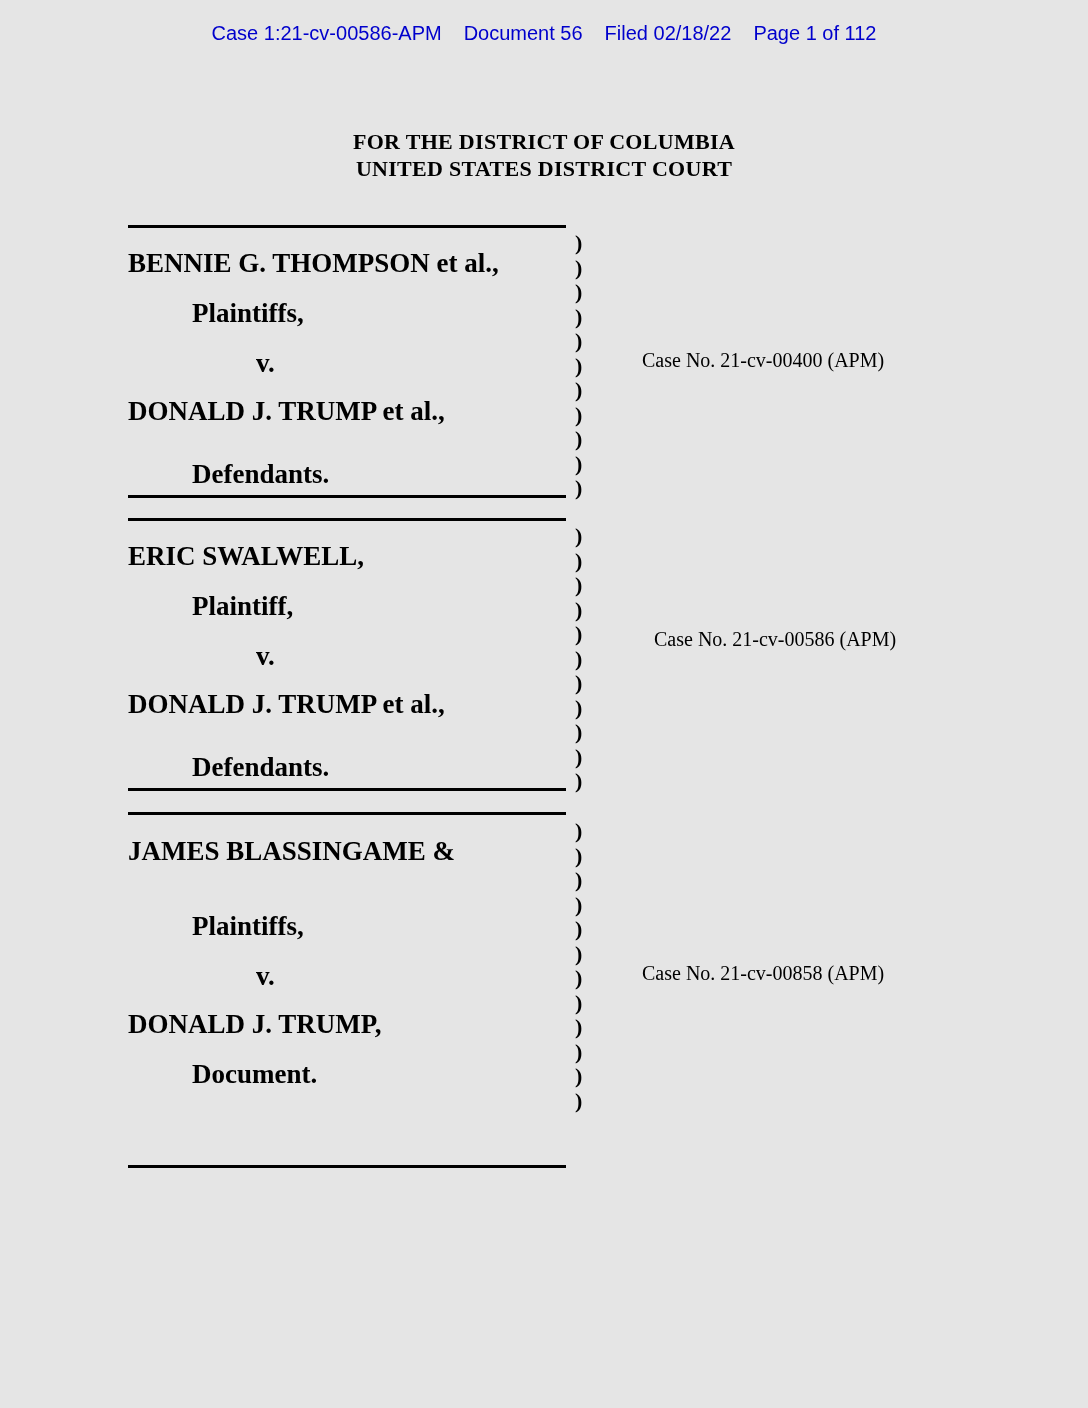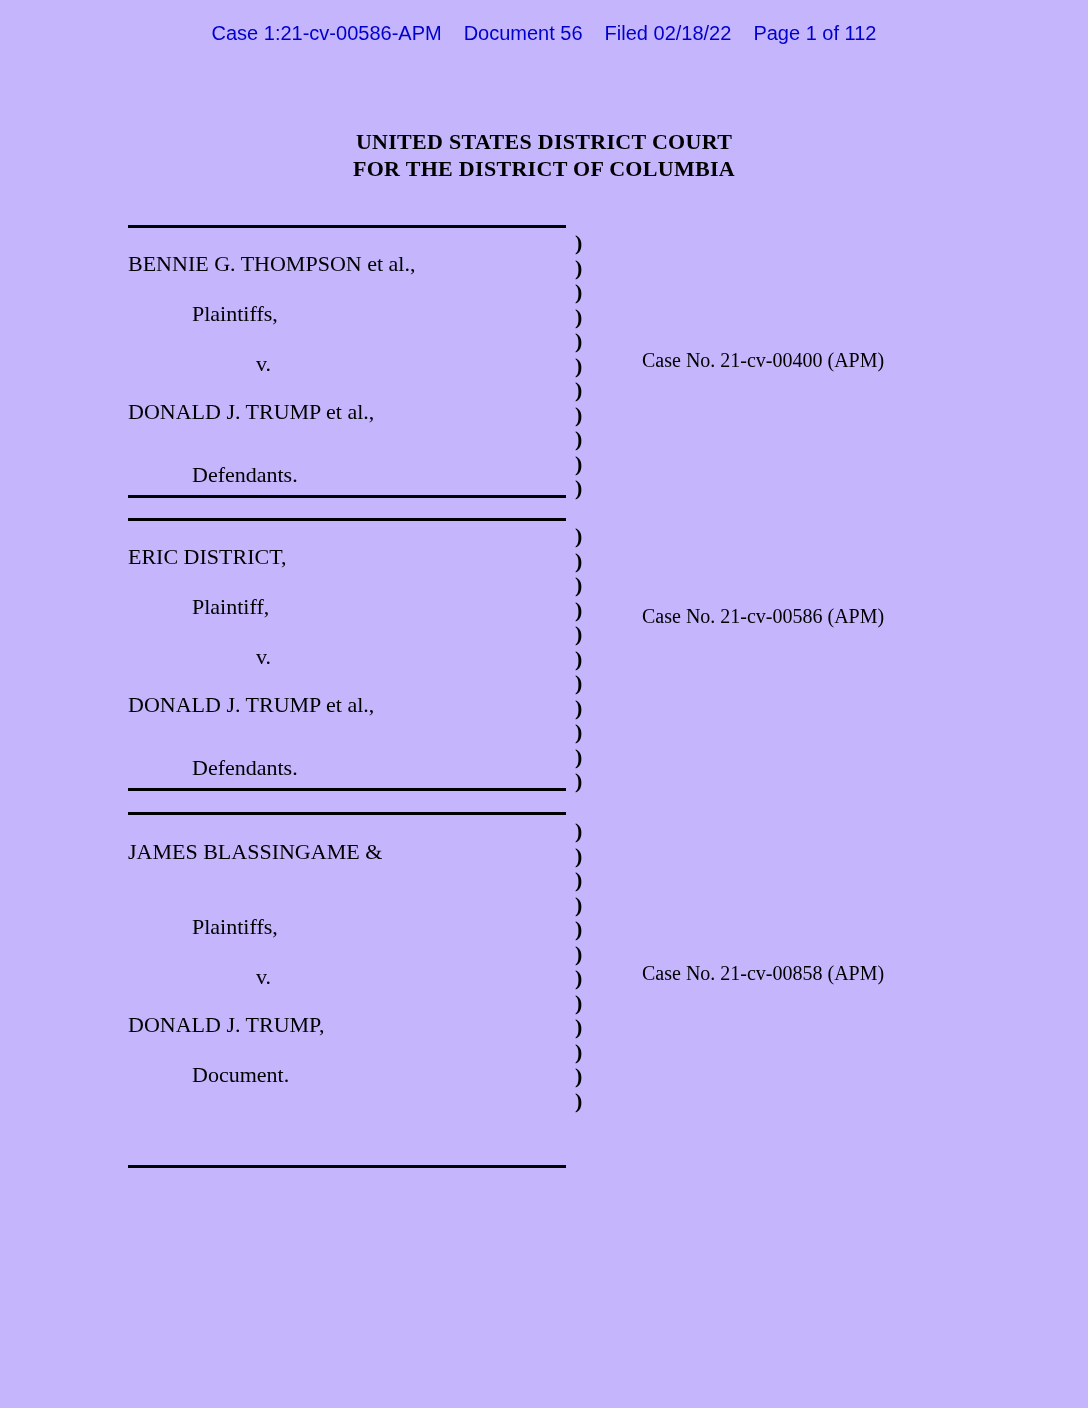--- a/index.html
+++ b/index.html
@@ -4,21 +4,21 @@
 <style>
   html, body {
     margin: 0;
     padding: 0;
     background: #ffffff;
   }
   .page {
     position: relative;
     width: 1088px;
     height: 1408px;
-    background: #c4b5fd;
+    background: #e5e5e5;
     overflow: hidden;
     font-family: "Liberation Serif", "DejaVu Serif", serif;
     color: #000000;
   }
   
   .doc-header {
     position: absolute;
     top: 21px;
     left: 0;
     right: 0;
@@ -52,22 +52,22 @@
     border-bottom: 3px solid #000;
     box-sizing: border-box;
   }
   #case-block-1 { top: 225px; height: 273px; }
   #case-block-2 { top: 518px; height: 273px; }
   #case-block-3 { top: 812px; height: 356px; }
 
   .caption-block .row {
     position: absolute;
     left: 0;
-    font-weight: normal;
-    font-size: 22px;
+    font-weight: bold;
+    font-size: 27px;
     line-height: 25px;
     white-space: nowrap;
   }
   .caption-block .role   { left: 64px; }
   .caption-block .versus { left: 128px; }
 
   .block-a .r1 { top: 23px; }
   .block-a .r2 { top: 73px; }
   .block-a .r3 { top: 123px; }
   .block-a .r4 { top: 171px; }
@@ -98,38 +98,38 @@
   
   .case-no {
     position: absolute;
     left: 642px;
     font-weight: normal;
     font-size: 20px;
     line-height: 25px;
     white-space: nowrap;
   }
   .case-no-1 { top: 348px; }
-  .case-no-2 { top: 604px; }
+  .case-no-2 { top: 627px; margin-left: 12px; }
   .case-no-3 { top: 961px; }
 </style>
 </head>
 <body>
 
 <div class="page">
 
   <div class="doc-header">
     <span>Case 1:21-cv-00586-APM</span>
     <span>Document 56</span>
     <span>Filed 02/18/22</span>
     <span>Page 1 of 112</span>
   </div>
 
   <div class="court-title">
+    <div>FOR THE DISTRICT OF COLUMBIA</div>
     <div>UNITED STATES DISTRICT COURT</div>
-    <div>FOR THE DISTRICT OF COLUMBIA</div>
   </div>
 
   <div class="caption-block block-a" id="case-block-1">
     <div class="row r1">BENNIE G. THOMPSON et al.,</div>
     <div class="row role r2">Plaintiffs,</div>
     <div class="row versus r3">v.</div>
     <div class="row r4">DONALD J. TRUMP et al.,</div>
     <div class="row role r5">Defendants.</div>
     <div class="paren-col">
         <span>)</span>
@@ -141,21 +141,21 @@
         <span>)</span>
         <span>)</span>
         <span>)</span>
         <span>)</span>
         <span>)</span>
       </div>
   </div>
   <div class="case-no case-no-1">Case No. 21-cv-00400 (APM)</div>
 
   <div class="caption-block block-a" id="case-block-2">
-    <div class="row r1">ERIC DISTRICT,</div>
+    <div class="row r1">ERIC SWALWELL,</div>
     <div class="row role r2">Plaintiff,</div>
     <div class="row versus r3">v.</div>
     <div class="row r4">DONALD J. TRUMP et al.,</div>
     <div class="row role r5">Defendants.</div>
     <div class="paren-col">
         <span>)</span>
         <span>)</span>
         <span>)</span>
         <span>)</span>
         <span>)</span>

